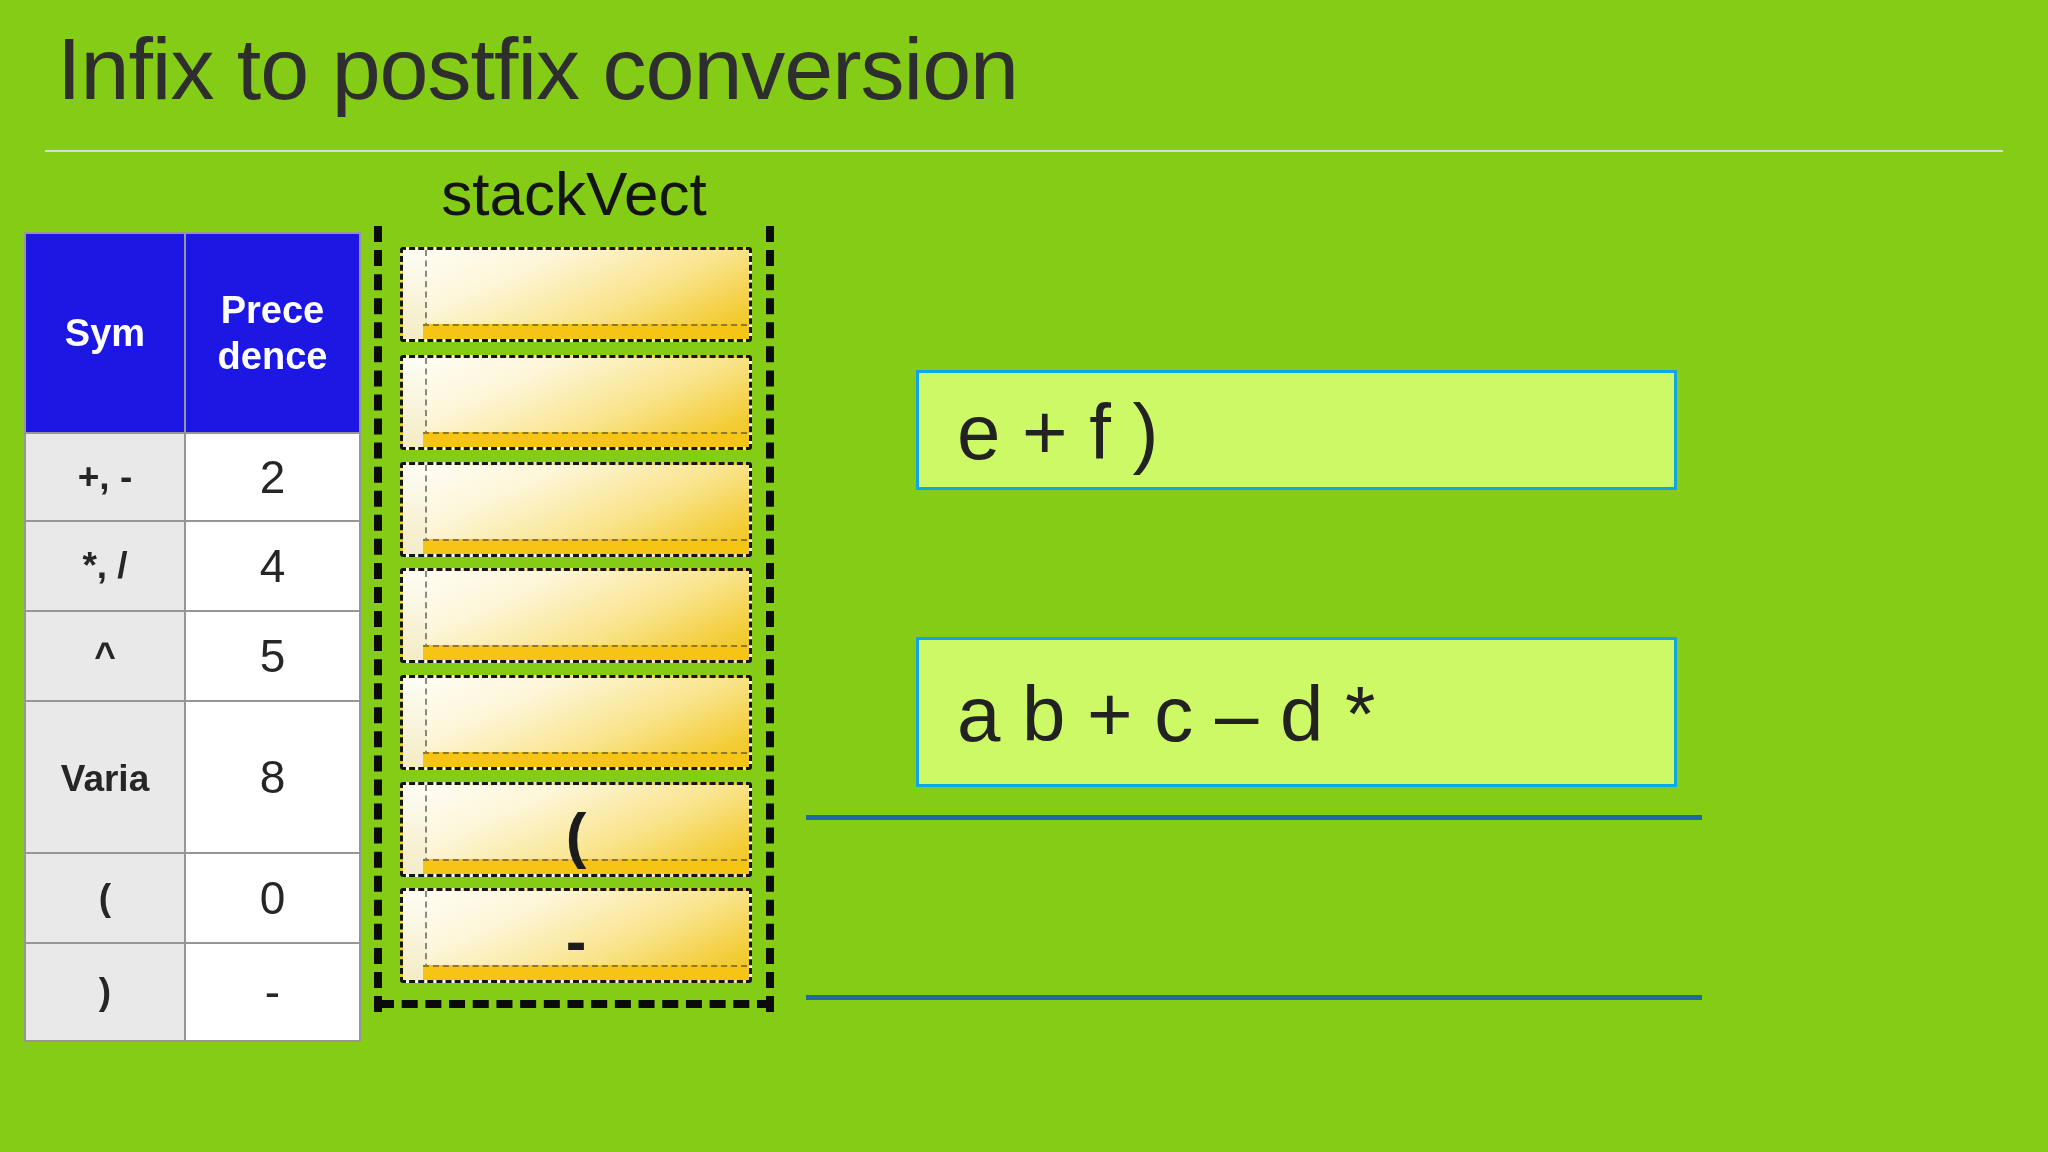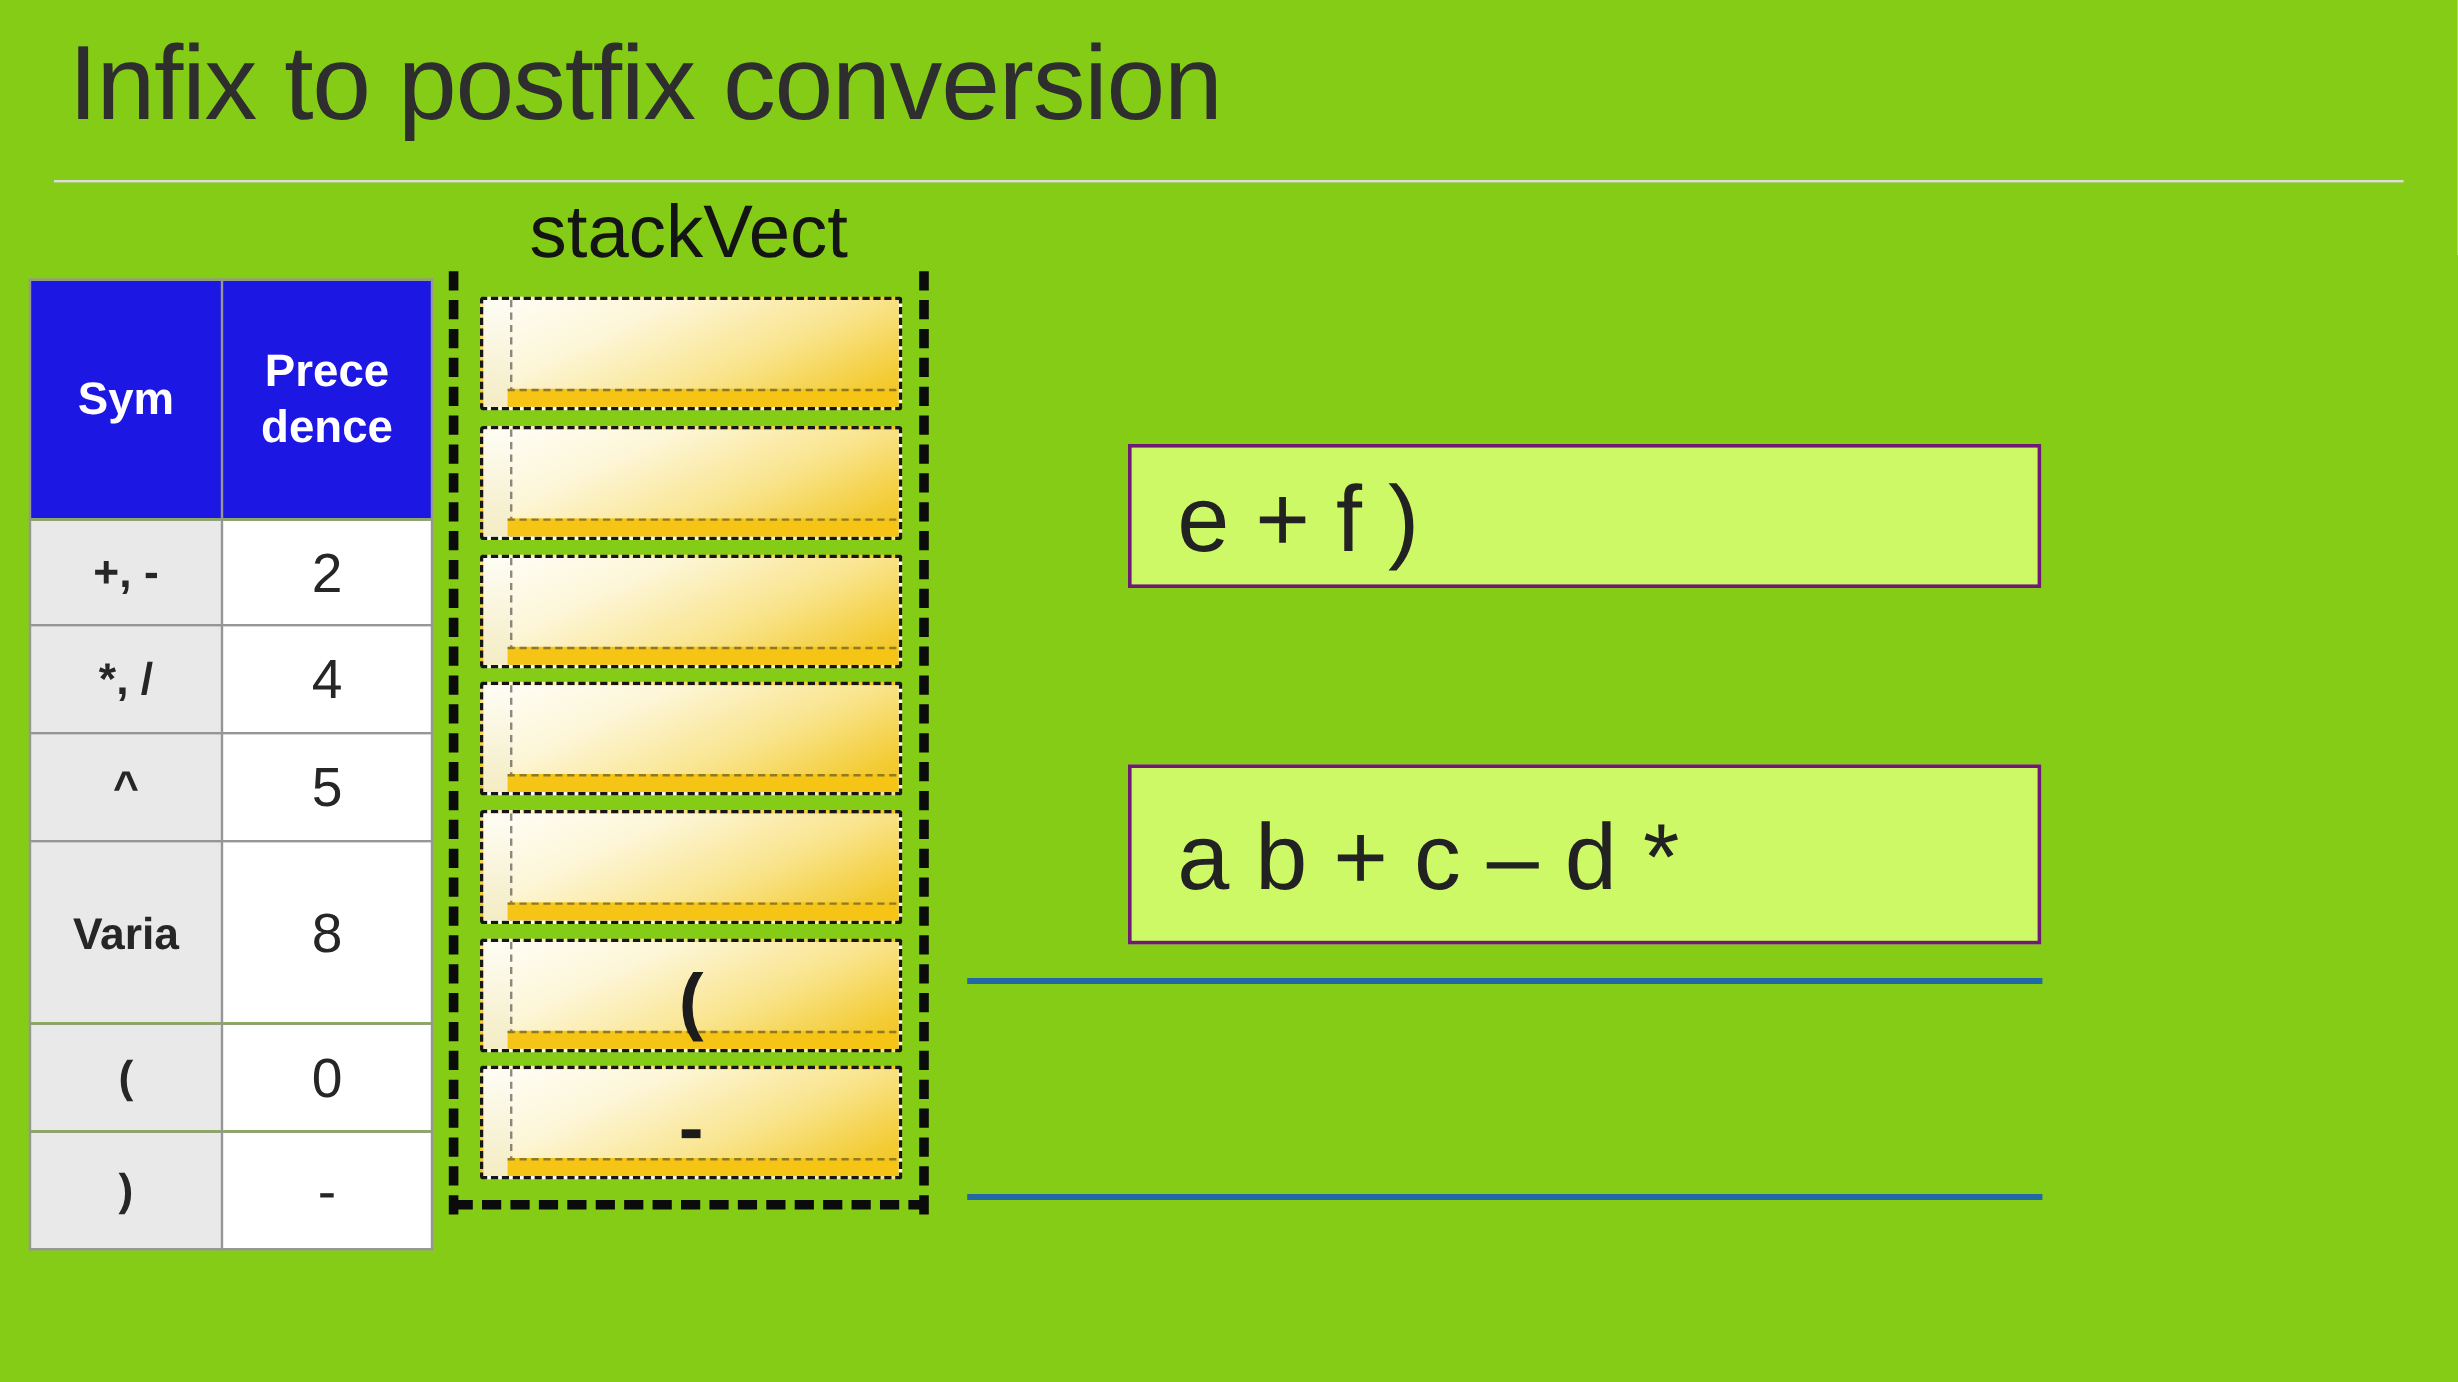--- a/index.html
+++ b/index.html
@@ -46,22 +46,22 @@
   .gbox::before{content:"";position:absolute;left:0;top:0;bottom:0;width:22px;
         background:linear-gradient(180deg,#fefdf4,#f4ecc4);
         border-right:2px dashed rgba(45,45,45,.55);}
   .gbox::after{content:"";position:absolute;left:20px;right:2px;bottom:0;height:13px;
         background:#f5c414;border-top:2px dashed rgba(45,45,45,.5);}
   .gbox .glyph{position:relative;z-index:2;font-size:62px;font-weight:600;color:#1c1c1c;
         transform:translateY(5px);}
 
   
   .vec-label{position:absolute;font-size:62px;color:#141414;white-space:nowrap;}
-  .greenbox{position:absolute;left:940px;width:761px;box-sizing:border-box;
-        background:#cdf966;border:3px solid #701a75;
+  .greenbox{position:absolute;left:916px;width:761px;box-sizing:border-box;
+        background:#cdf966;border:3px solid #0ea5e9;
         display:flex;align-items:center;}
   .greenbox .expr{font-size:78px;color:#222222;padding-left:38px;white-space:pre;
         transform:translateY(2px);}
 
   .blue-rule{position:absolute;left:806px;width:896px;height:5px;background:#2268a4;}
 </style>
 </head>
 <body>
 
 <div id="slide">

